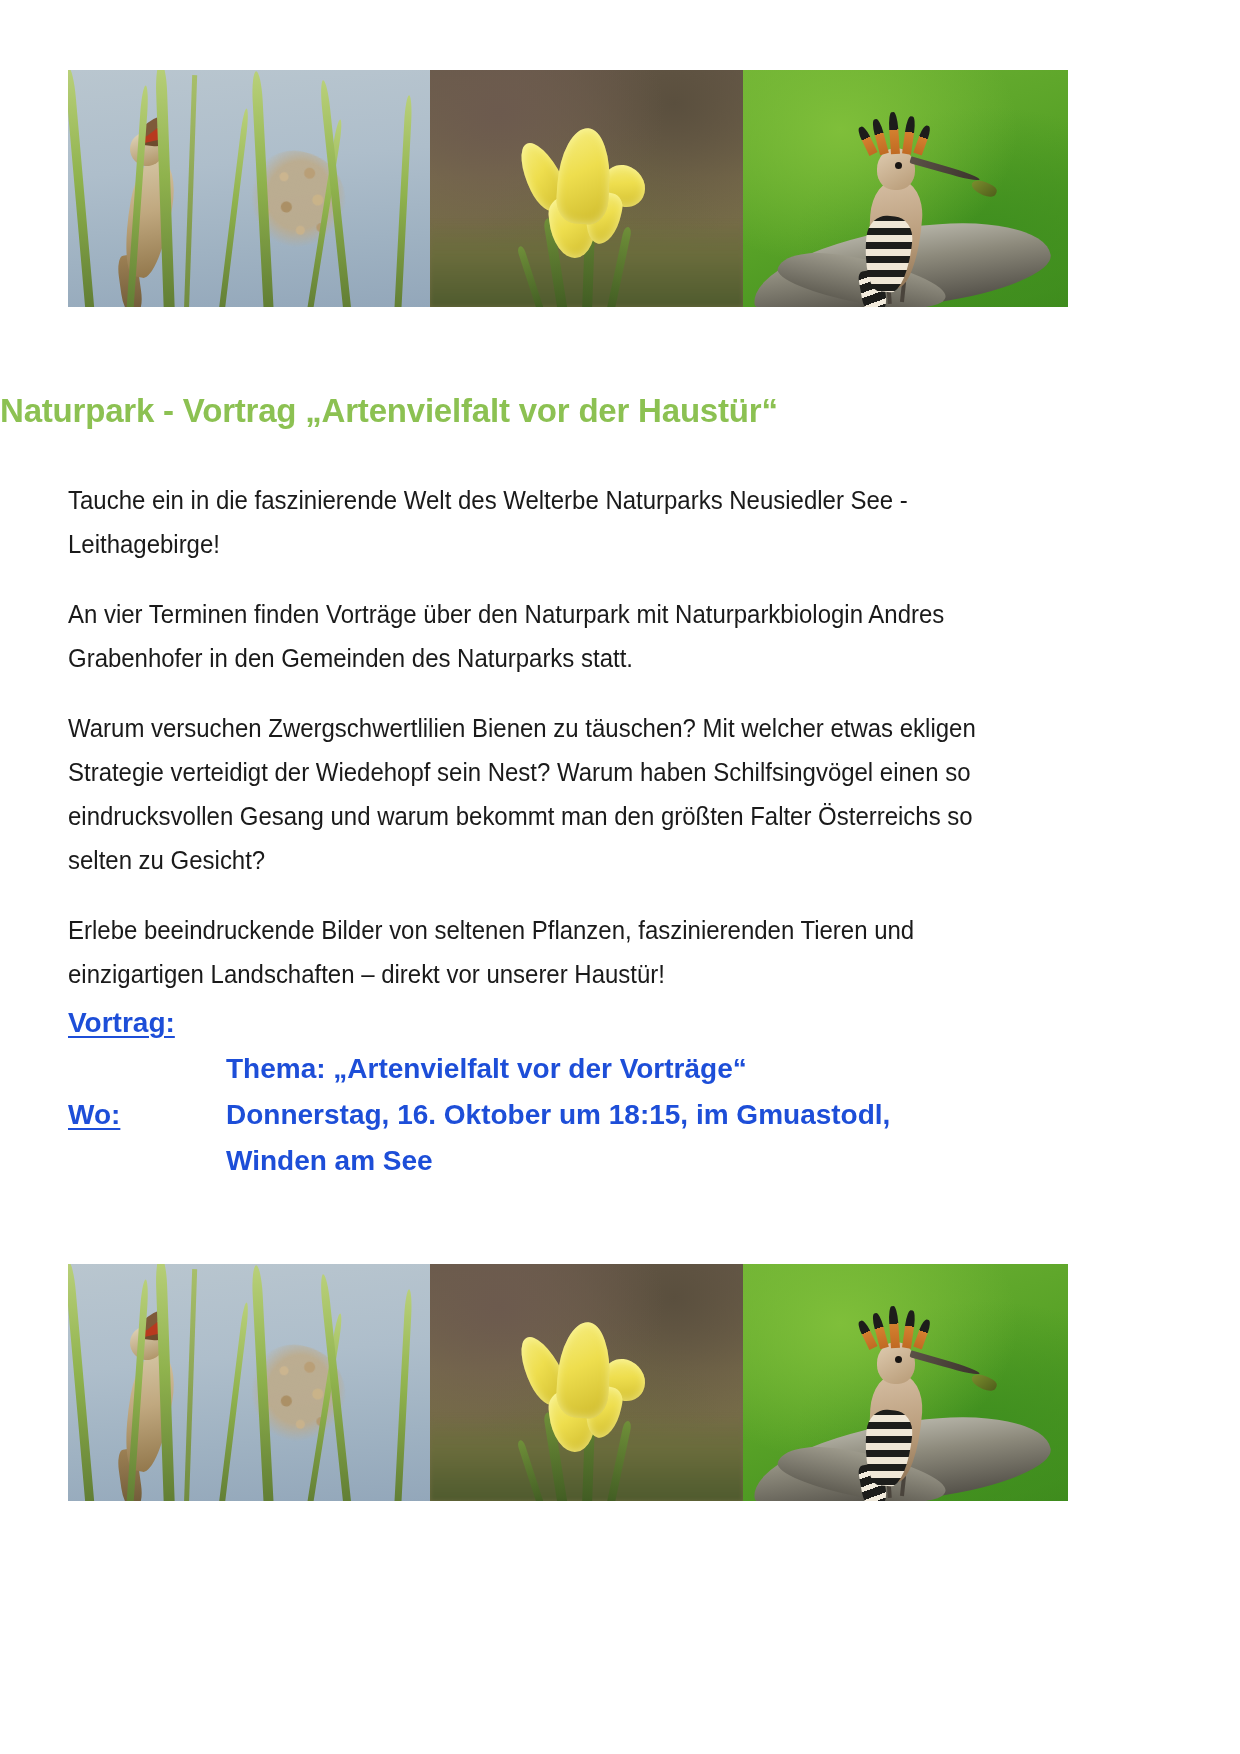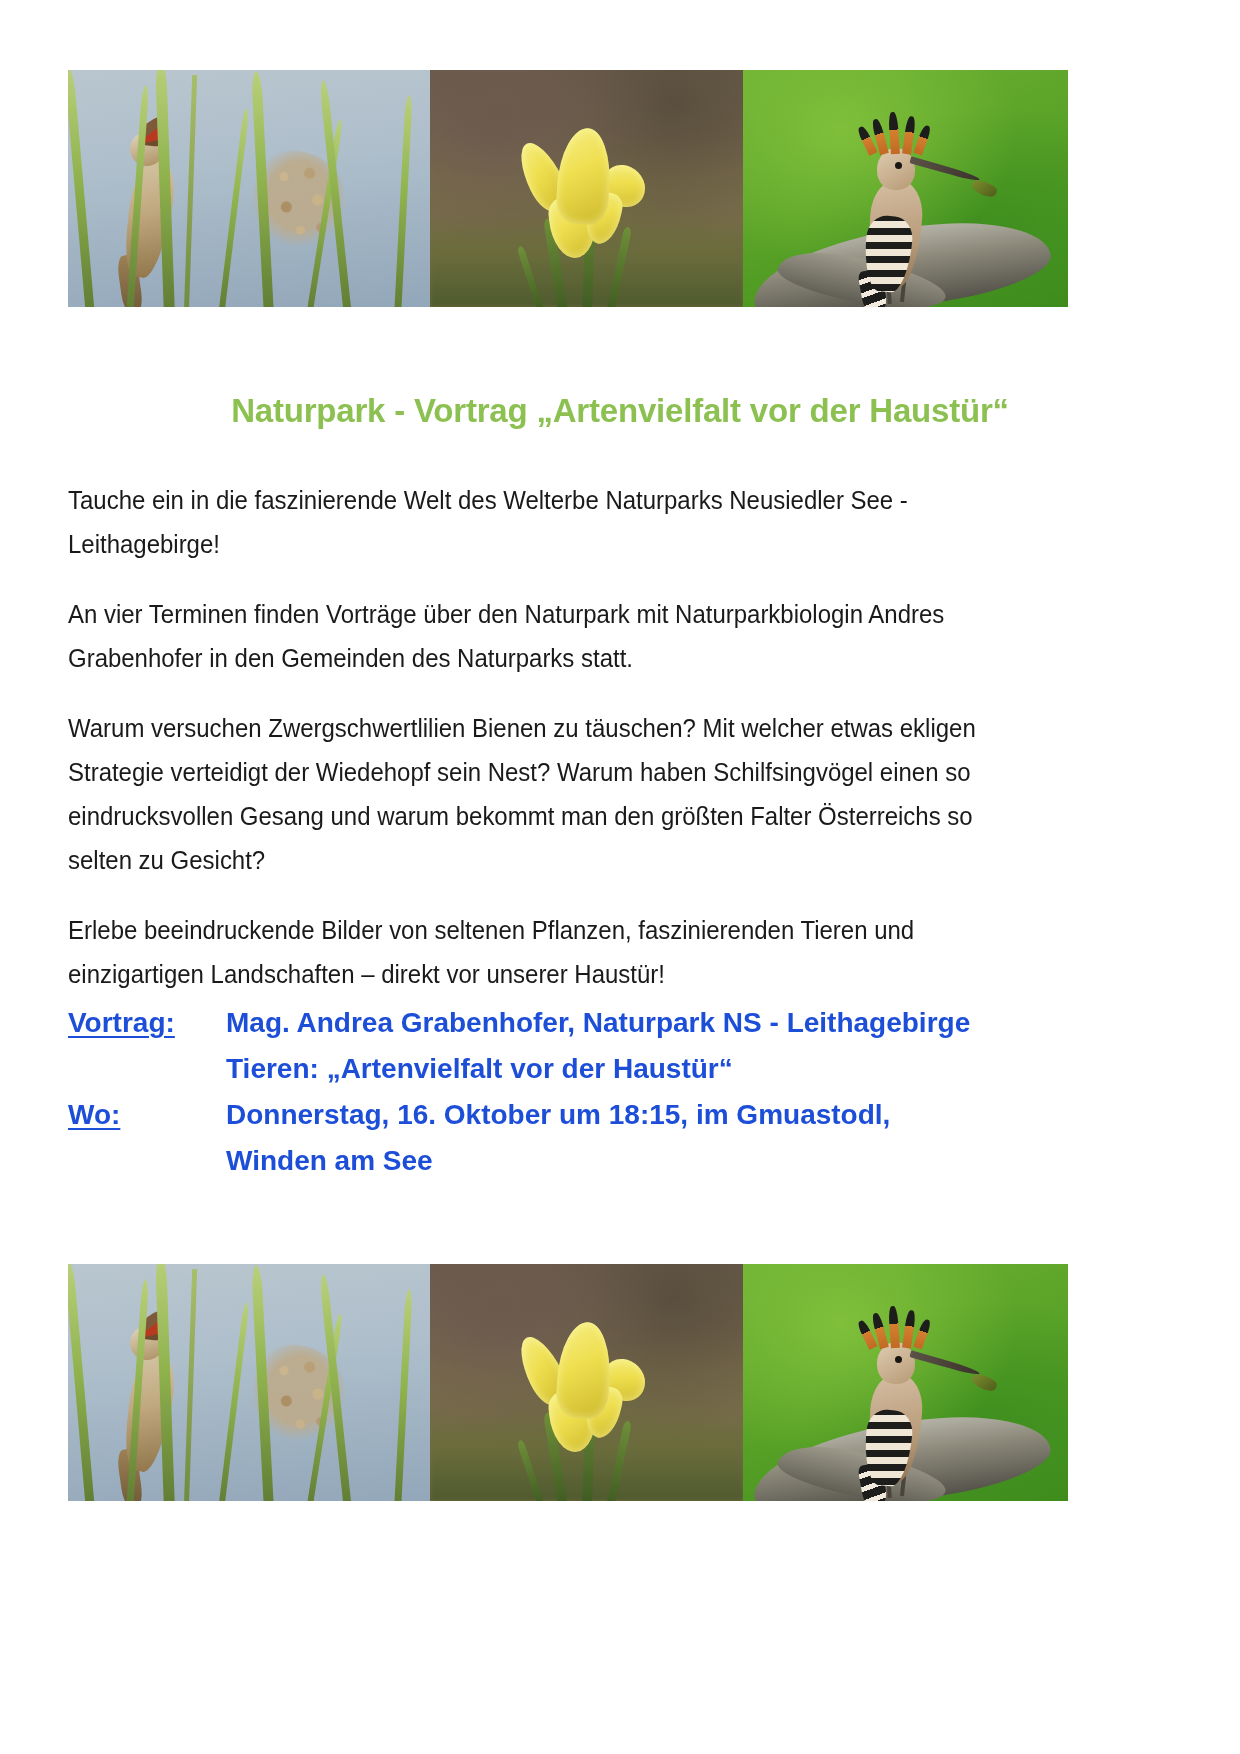--- a/index.html
+++ b/index.html
@@ -322,21 +322,21 @@
     background: repeating-linear-gradient(170deg, #1d1d1b 0 8px, #f2ebdd 8px 13px);
     border-radius: 20% 20% 40% 40%;
     transform: rotate(-10deg);
   }
 
   
   .title {
     position: absolute;
     left: 0; right: 0;
     top: 370px;
-    text-align: center;
+    text-align: left;
     font-family: "Liberation Sans", sans-serif;
     font-weight: bold;
     font-size: 33px;
     letter-spacing: -0.2px;
     color: #8CC152;
   }
 
   .body-block {
     position: absolute;
     left: 68px;
@@ -453,23 +453,22 @@
   <div class="body-block">
     <p class="para">Tauche ein in die faszinierende Welt des Welterbe Naturparks Neusiedler See - Leithagebirge!</p>
     <p class="para">An vier Terminen finden Vorträge über den Naturpark mit Naturparkbiologin Andres Grabenhofer in den Gemeinden des Naturparks statt.</p>
     <p class="para">Warum versuchen Zwergschwertlilien Bienen zu täuschen? Mit welcher etwas ekligen Strategie verteidigt der Wiedehopf sein Nest? Warum haben Schilfsingvögel einen so eindrucksvollen Gesang und warum bekommt man den größten Falter Österreichs so selten zu Gesicht?</p>
     <p class="para tight">Erlebe beeindruckende Bilder von seltenen Pflanzen, faszinierenden Tieren und einzigartigen Landschaften – direkt vor unserer Haustür!</p>
   </div>
 
   <div class="details">
     <div class="detail-row">
       <div class="detail-label">Vortrag:</div>
-      <div class="detail-value">Mag. Andrea Grabenhofer, Naturpark NS - Leithagebirge</div>
-    </div>
-    <div class="detail-sub">Tieren: „Artenvielfalt vor der Haustür“</div>
+    </div>
+    <div class="detail-sub">Thema: „Artenvielfalt vor der Vorträge“</div>
     <div class="detail-row">
       <div class="detail-label">Wo:</div>
       <div class="detail-value">Donnerstag, 16. Oktober um 18:15, im Gmuastodl,</div>
     </div>
     <div class="detail-sub">Winden am See</div>
   </div>
 
   <div class="photo-strip bottom">
 
     <div class="photo reed">

